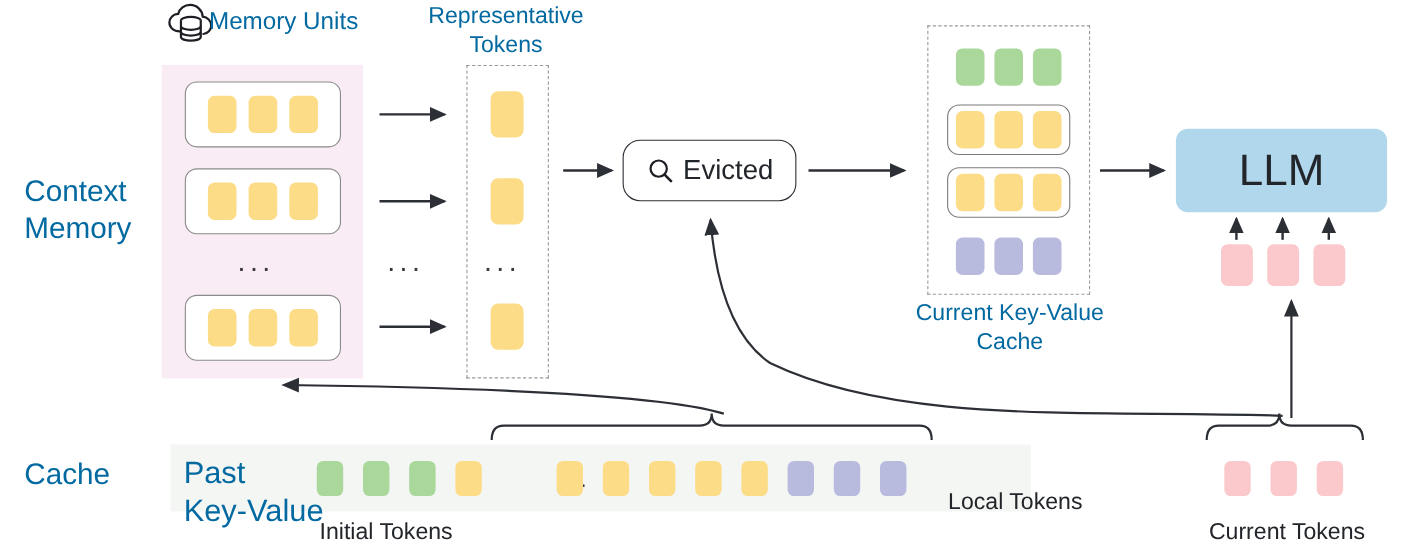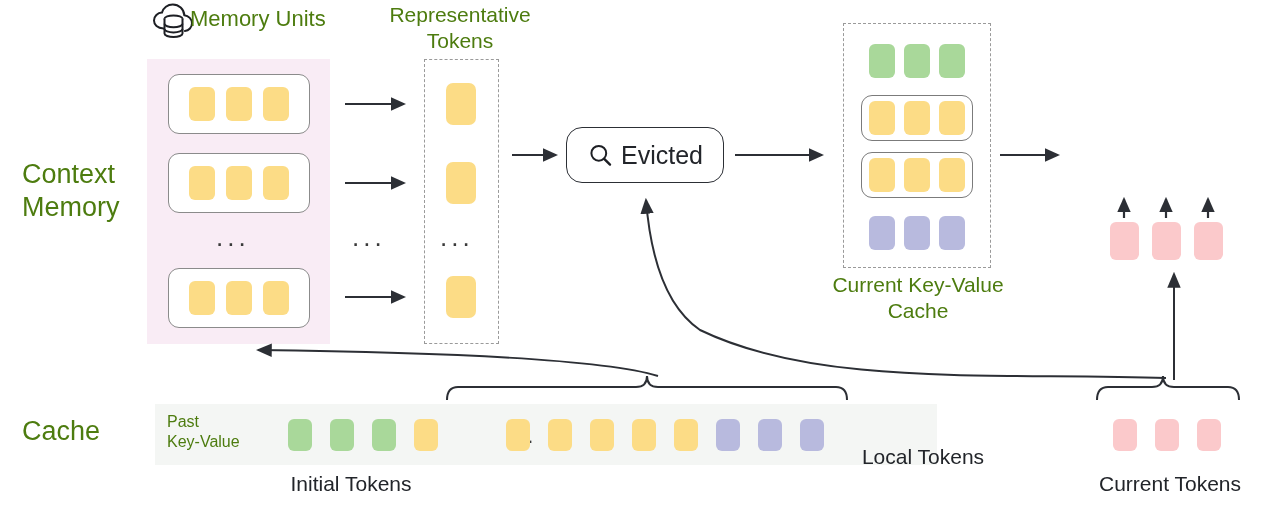--- a/index.html
+++ b/index.html
@@ -5,21 +5,21 @@
   html,body{margin:0;padding:0;}
   body{
     width:1280px;height:509px;
     background:#ffffff;
     font-family:"Liberation Sans", sans-serif;
     color:#22252a;
     overflow:hidden;
   }
   #stage{position:relative;width:1280px;height:509px;}
 
-  .lbl{position:absolute;color:#4d7c0f;line-height:1.22;white-space:pre-line;}
+  .lbl{position:absolute;color:#0369a1;line-height:1.22;white-space:pre-line;}
 
   
   #context-memory-label{left:22px;top:158px;font-size:27px;}
   #inputs-label{left:22px;top:415px;font-size:27px;}
 
   
   #memory-units-title{left:190px;top:6px;font-size:22px;}
   #cloud-icon{position:absolute;left:152px;top:2px;width:44px;height:40px;}
 
   
@@ -96,21 +96,21 @@
   .llm-in-tok{position:absolute;width:29px;height:38px;border-radius:6px;top:222px;}
   #llm-in-tok-0{left:1110px;}
   #llm-in-tok-1{left:1152px;}
   #llm-in-tok-2{left:1194px;}
 
   
   #inputs-strip{
     position:absolute;left:155px;top:404px;width:782px;height:61px;
     background:#f4f6f4;
   }
-  #past-kv-label{left:167px;top:412px;font-size:16px;line-height:1.25;}
+  #past-kv-label{left:167px;top:412px;font-size:28px;line-height:1.25;}
   .in-tok{position:absolute;top:419px;width:24px;height:32px;border-radius:6px;}
   #in-ellipsis{position:absolute;left:507px;top:423px;font-size:22px;letter-spacing:4px;color:#3a3a3a;}
 
   .cur-tok{position:absolute;top:419px;width:24px;height:32px;border-radius:6px;}
 
   
   .grp-cap{position:absolute;font-size:21px;text-align:center;}
   #cap-initial{left:253px;top:472px;width:196px;}
   #cap-evicted{left:545px;top:472px;width:204px;}
   #cap-local{left:828px;top:445px;width:190px;}
@@ -188,20 +188,23 @@
     <span class="tok" style="background: rgb(252, 220, 134);"></span>
   </div>
   <div class="kv-row" id="kv-row-3">
     <span class="tok" style="background: rgb(184, 186, 222);"></span>
     <span class="tok" style="background: rgb(184, 186, 222);"></span>
     <span class="tok" style="background: rgb(184, 186, 222);"></span>
   </div>
   <div class="lbl" id="kv-cache-caption">Current Key-Value
 Cache</div>
 
+  <div id="llm-box" style="background: rgb(177, 215, 236);">
+    <span id="llm-label">LLM</span>
+  </div>
   <span class="llm-in-tok" id="llm-in-tok-0" style="background: rgb(251, 201, 203);"></span>
   <span class="llm-in-tok" id="llm-in-tok-1" style="background: rgb(251, 201, 203);"></span>
   <span class="llm-in-tok" id="llm-in-tok-2" style="background: rgb(251, 201, 203);"></span>
 
   <div id="inputs-strip" style="background: rgb(244, 246, 244);"></div>
   <div class="lbl" id="past-kv-label">Past
 Key-Value</div>
   <div id="in-ellipsis">...</div>
 
   <div class="grp-cap" id="cap-initial">Initial Tokens</div>

